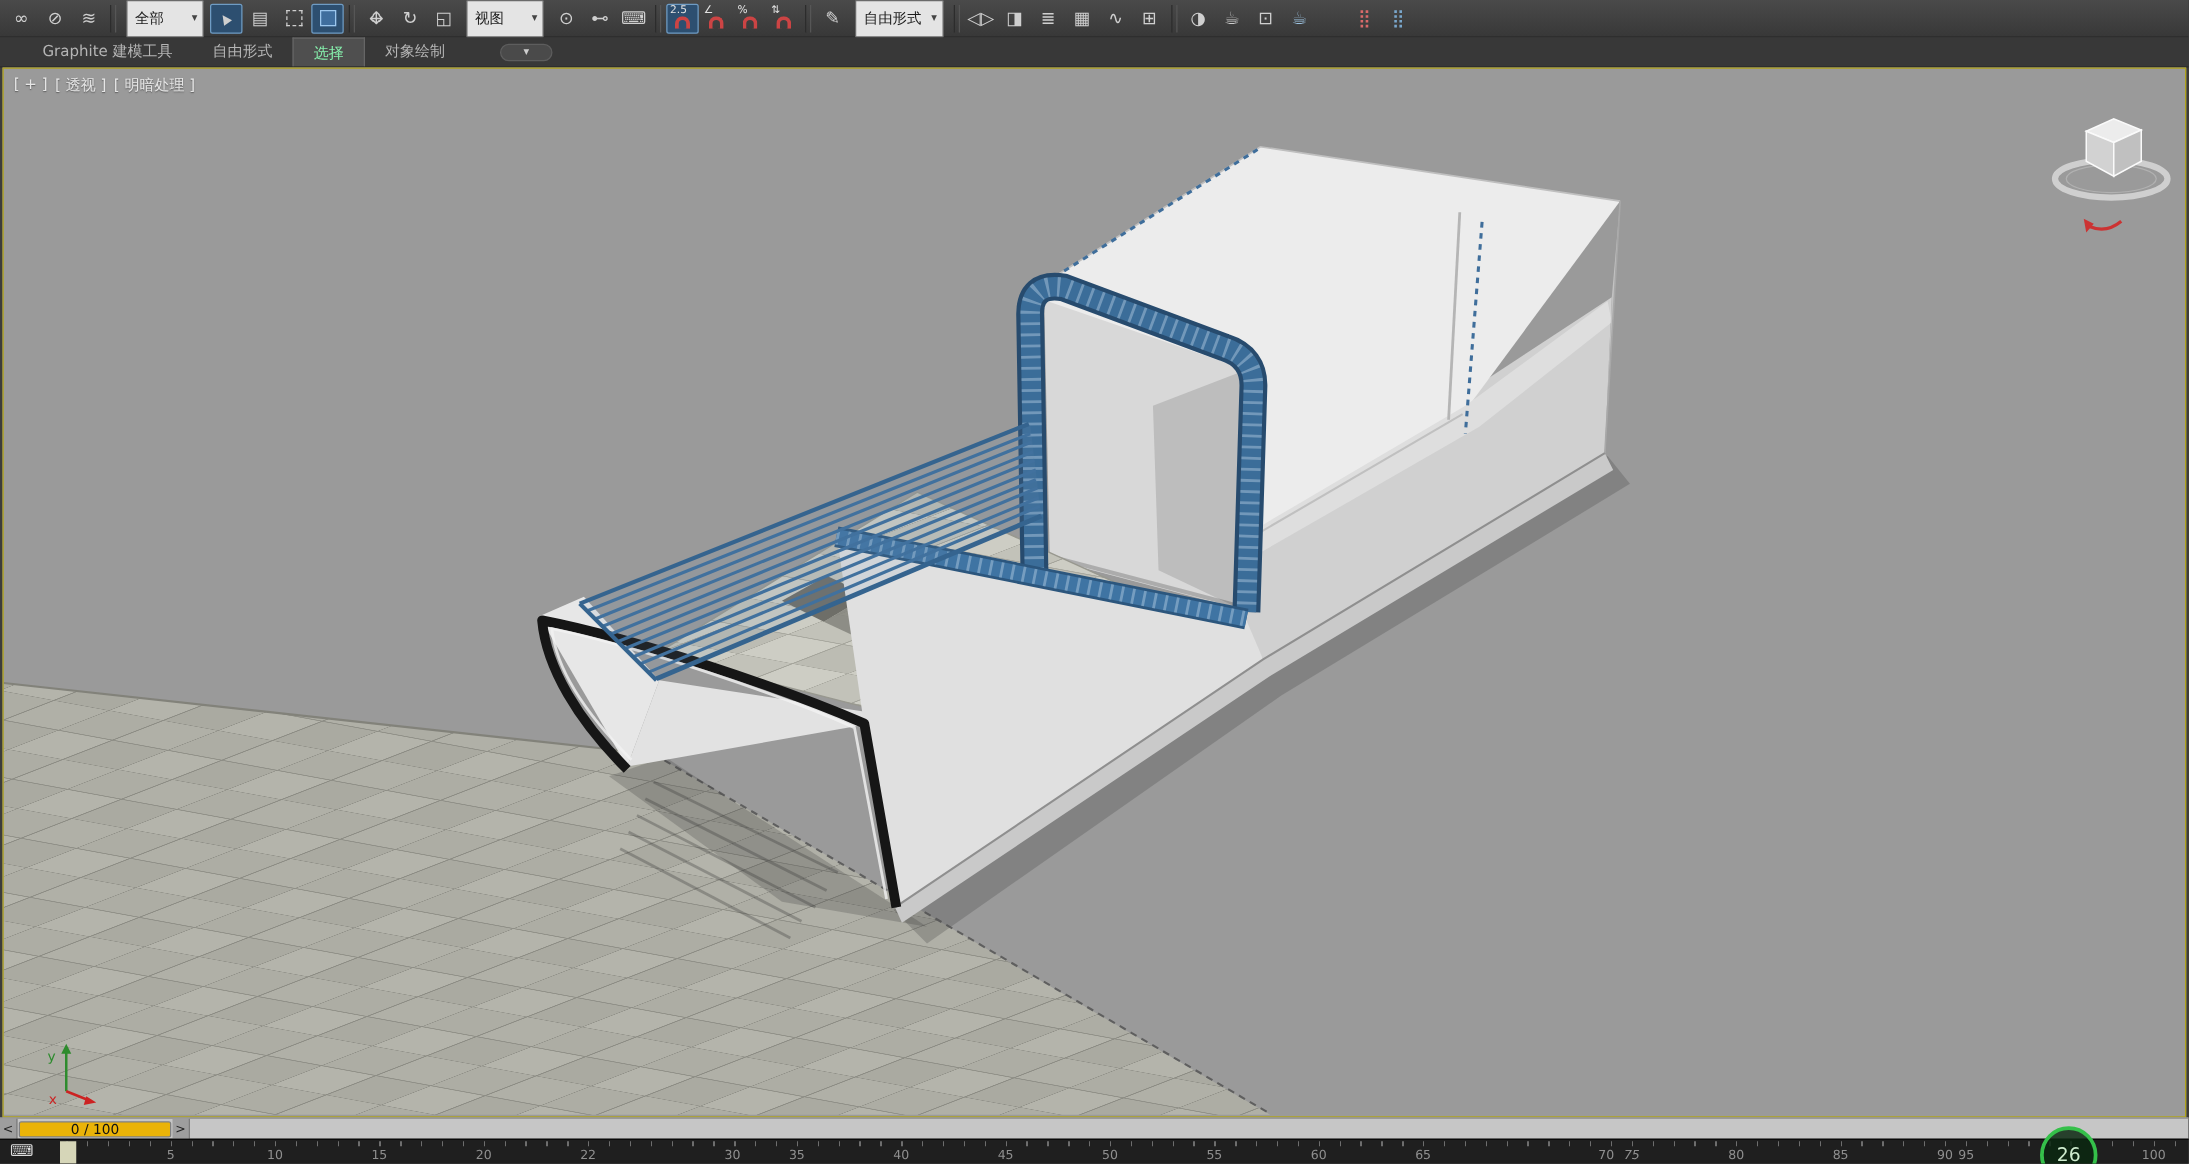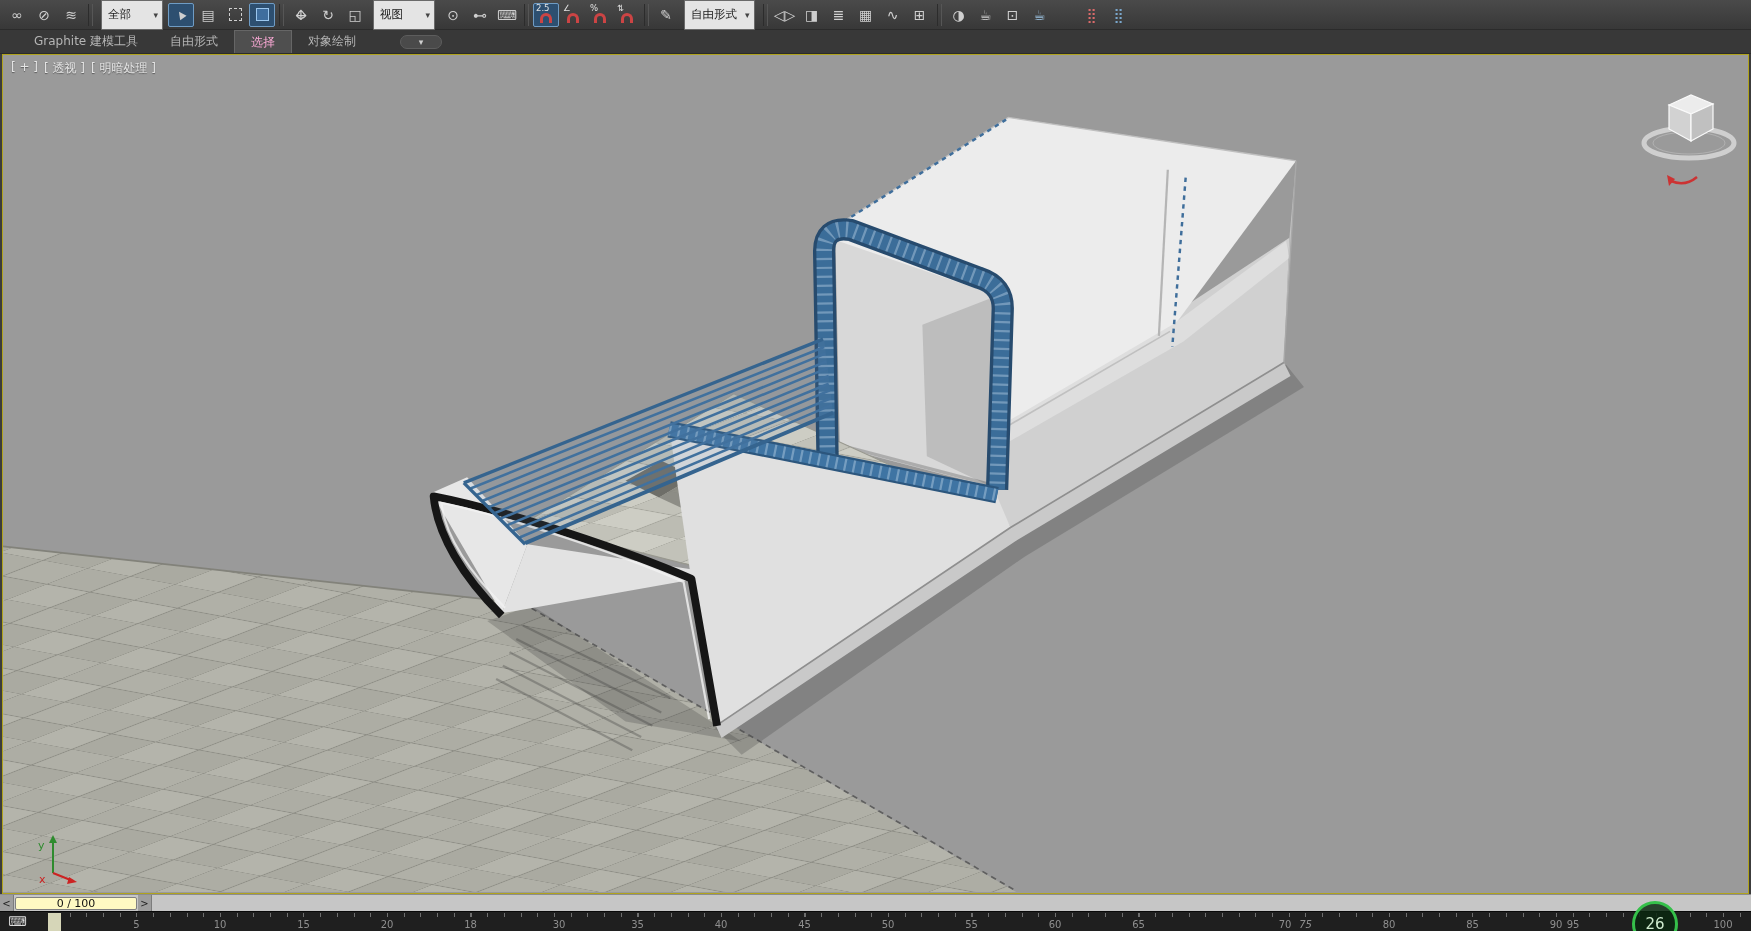--- a/index.html
+++ b/index.html
@@ -33,21 +33,21 @@
   .dashed-rect{width:13px;height:13px;border:1px dashed #cfcfcf;display:inline-block;}
   .blue-rect{width:13px;height:13px;border:1px solid #9cc7ee;background:#3f6e9e;display:inline-block;}
   .magnet{width:12px;height:10px;border:3px solid #cc4444;border-bottom:none;
     border-radius:8px 8px 0 0;display:inline-block;margin-top:7px;}
   .mag-label{position:absolute;top:0;left:2px;font-size:8.5px;color:#e2e2e2;}
 
   
   .ribbon{position:absolute;left:0;top:30px;width:1751px;height:24px;background:#383838;
     border-bottom:1px solid #2b2b2b;display:flex;align-items:stretch;padding-left:18px;}
   .rtab{display:flex;align-items:center;padding:0 16px;color:#b5b5b5;font-size:12px;cursor:default;}
-  .rtab.active{background:#4f4f4f;color:#f9a8d4;border:1px solid #666;border-bottom:none;}
+  .rtab.active{background:#4f4f4f;color:#86efac;border:1px solid #666;border-bottom:none;}
   .ribbon-pill{align-self:center;margin-left:28px;width:42px;height:14px;background:#4a4a4a;
     border:1px solid #5d5d5d;border-radius:7px;color:#cfcfcf;font-size:9px;
     display:flex;align-items:center;justify-content:center;}
 
   
   .viewport{position:absolute;left:2px;top:54px;width:1747px;height:840px;
     background:var(--viewport-bg);border:1px solid var(--active-viewport-border);}
   .scene{position:absolute;left:0;top:0;width:100%;height:100%;}
   .vp-label{position:absolute;left:8px;top:5px;display:flex;}
   .vseg{margin-right:6px;color:#e6e6e6;font-size:12px;text-shadow:0 1px 1px rgba(40,40,40,.55);}
@@ -60,21 +60,21 @@
   .serr{stroke:rgba(222,236,248,.34);}
   .seam{stroke:#b5b5b5;}
   .seam-blue{stroke:#3f6e9b;stroke-dasharray:4 4;}
   .rim{stroke:var(--black-rim);}
 
   
   .time-slider{position:absolute;left:0;top:894px;width:1751px;height:17px;background:#c6c6c6;
     border-top:1px solid #8c8c8c;display:flex;align-items:center;}
   .ts-btn{width:14px;height:17px;background:#9e9e9e;border:none;border-right:1px solid #7c7c7c;
     color:#222;font-size:10px;padding:0;font-family:inherit;}
-  .ts-handle{width:122px;height:13px;margin:4px 1px;background:#fef9c3;border:1px solid #808080;
+  .ts-handle{width:122px;height:13px;margin:4px 1px;background:#eab308;border:1px solid #808080;
     border-radius:2px;font-size:11px;color:#111;display:flex;align-items:center;justify-content:center;}
 
   
   .trackbar{position:absolute;left:0;top:911px;width:1751px;height:20px;background:#1f1f1f;
     border-top:1px solid #090909;}
   .kb{position:absolute;left:8px;top:2px;color:#ddd;font-size:13px;}
   .tb-ticks{position:absolute;left:53px;right:8px;top:1px;height:4px;
     background:repeating-linear-gradient(90deg,#6e6e6e 0 1px,transparent 1px 16.7px);}
   .tb-indicator{position:absolute;left:48px;top:1px;width:13px;height:18px;background:#d6d6b8;}
   .tickl{position:absolute;top:7px;transform:translateX(-50%);color:#8f8f8f;font-size:10px;}
@@ -350,22 +350,22 @@
 
   <div class="trackbar">
     <span class="kb">⌨</span>
     <div class="tb-ticks"></div>
     <div class="labels">
         <span class="tickl" style="left: 53px;">0</span>
         <span class="tickl" style="left: 136.5px;">5</span>
         <span class="tickl" style="left: 220px;">10</span>
         <span class="tickl" style="left: 303.5px;">15</span>
         <span class="tickl" style="left: 387px;">20</span>
-        <span class="tickl" style="left: 470.5px;">18</span>
-        <span class="tickl" style="left: 559px;">30</span>
+        <span class="tickl" style="left: 470.5px;">22</span>
+        <span class="tickl" style="left: 586px;">30</span>
         <span class="tickl" style="left: 637.5px;">35</span>
         <span class="tickl" style="left: 721px;">40</span>
         <span class="tickl" style="left: 804.5px;">45</span>
         <span class="tickl" style="left: 888px;">50</span>
         <span class="tickl" style="left: 971.5px;">55</span>
         <span class="tickl" style="left: 1055px;">60</span>
         <span class="tickl" style="left: 1138.5px;">65</span>
         <span class="tickl" style="left: 1285px;">70</span>
         <span class="tickl" style="left: 1305.5px; font-style: italic;">75</span>
         <span class="tickl" style="left: 1389px;">80</span>

